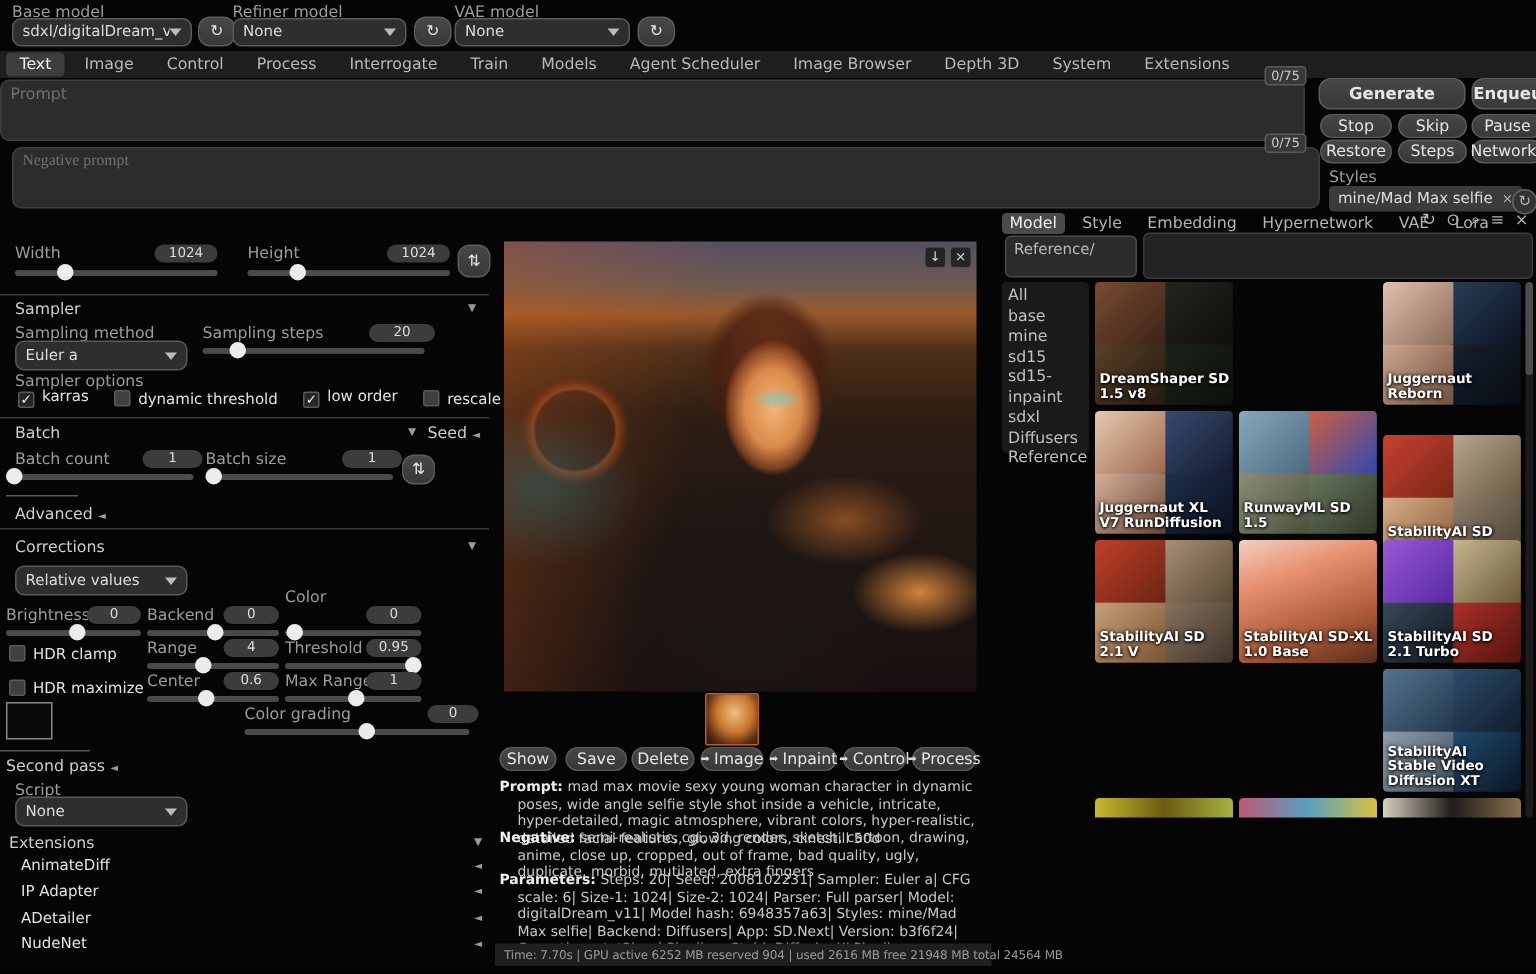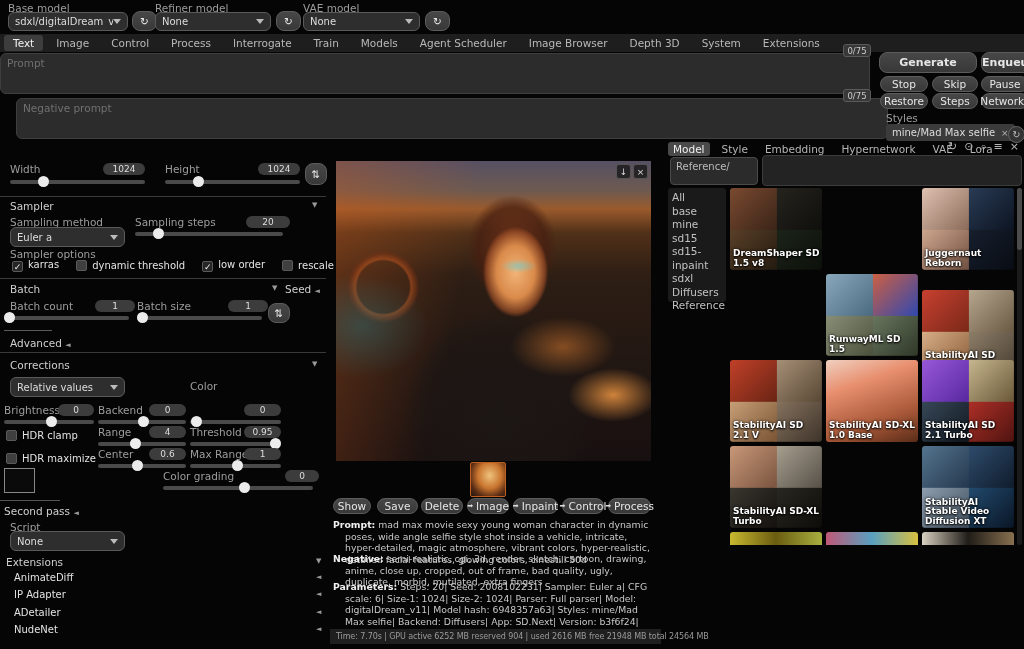--- a/index.html
+++ b/index.html
@@ -126,21 +126,21 @@
     <span class="tab">Agent Scheduler</span>
     <span class="tab">Image Browser</span>
     <span class="tab">Depth 3D</span>
     <span class="tab">System</span>
     <span class="tab">Extensions</span>
   </div>
 
   <div class="counter" style="left:843px;top:44px">0/75</div>
   <textarea class="abs" style="left: 0px; top: 53px; width: 870px; height: 41px;" placeholder="Prompt"></textarea>
   <div class="counter" style="left:843px;top:89px">0/75</div>
-  <textarea class="abs" style="left: 16px; top: 98px; width: 872px; height: 41px;" placeholder="Negative prompt"></textarea>
+  <textarea class="abs" style="left: 8px; top: 98px; width: 872px; height: 41px; font-family: Liberation Serif, serif;" placeholder="Negative prompt"></textarea>
 
   <div class="abs btn primary" style="left:879px;top:52px;width:98px;height:21px">Generate</div>
   <div class="abs btn primary" style="left:981px;top:52px;width:56px;height:21px">Enqueue</div>
   <div class="abs btn" style="left:880px;top:76px;width:48px;height:16px">Stop</div>
   <div class="abs btn" style="left:932px;top:76px;width:46px;height:16px">Skip</div>
   <div class="abs btn" style="left:981px;top:76px;width:48px;height:16px">Pause</div>
   <div class="abs btn" style="left:880px;top:93px;width:48px;height:16px">Restore</div>
   <div class="abs btn" style="left:932px;top:93px;width:46px;height:16px">Steps</div>
   <div class="abs btn" style="left:981px;top:93px;width:48px;height:16px">Networks</div>
 
@@ -182,37 +182,37 @@
     <div class="cat">Reference</div>
   </div>
 
   <div class="abs" style="left:728px;top:186px;width:288px;height:359px;overflow:hidden">
     <div class="card c1" style="left:2px;top:2px">
         <span class="cname">DreamShaper SD 1.5 v8</span>
       </div>
     <div class="card c3" style="left:194px;top:2px">
         <span class="cname">Juggernaut Reborn</span>
       </div>
+    <div class="card c4" style="left:2px;top:88px">
+        <span class="cname">Juggernaut XL V7 RunDiffusion</span>
+      </div>
     <div class="card c5" style="left:98px;top:88px">
         <span class="cname">RunwayML SD 1.5</span>
       </div>
     <div class="card c6" style="left:194px;top:104px">
         <span class="cname">StabilityAI SD 2.1 EMA</span>
       </div>
     <div class="card c7" style="left:2px;top:174px">
         <span class="cname">StabilityAI SD 2.1 V</span>
       </div>
     <div class="card c8" style="left:98px;top:174px">
         <span class="cname">StabilityAI SD-XL 1.0 Base</span>
       </div>
     <div class="card c9" style="left:194px;top:174px">
         <span class="cname">StabilityAI SD 2.1 Turbo</span>
-      </div>
-    <div class="card c10" style="left:2px;top:260px">
-        <span class="cname">StabilityAI SD-XL Turbo</span>
       </div>
     <div class="card c12" style="left:194px;top:260px">
         <span class="cname">StabilityAI Stable Video Diffusion XT</span>
       </div>
     <div class="card p1" style="left:2px;top:346px"></div>
     <div class="card p2" style="left:98px;top:346px"></div>
     <div class="card p3" style="left:194px;top:346px"></div>
   </div>
   <div class="abs" style="left:1017px;top:188px;width:5px;height:357px;background:#1b1b1b;border-radius:3px">
     <div style="width:5px;height:62px;background:#4c4c4c;border-radius:3px"></div>
@@ -290,21 +290,21 @@
   <span class="abs arrow" style="left:312px;top:360px">▼</span>
   <div class="abs dd" style="left:10px;top:377px;width:115px;height:20px">
     <span>Relative values</span>
       <span class="caret"></span>
   </div>
 
   <div class="abs lbl" style="left:4px;top:404px">Brightness</div>
   <div class="abs pill" style="left:58px;top:404px;width:36px;height:12px">0</div>
   <div class="abs lbl" style="left:98px;top:404px">Backend</div>
   <div class="abs pill" style="left:149px;top:404px;width:37px;height:12px">0</div>
-  <div class="abs lbl" style="left:190px;top:380px">Color</div>
+  <div class="abs lbl" style="left:190px;top:392px">Color</div>
   <div class="abs pill" style="left:244px;top:404px;width:37px;height:12px">0</div>
   <div class="abs" style="left:4px;top:416px;width:90px;height:12px">
       <div class="track" style="left:0;top:4px;width:90px"></div>
       <div class="handle" style="left:42px;top:0"></div>
     </div>
   <div class="abs" style="left:98px;top:416px;width:88px;height:12px">
       <div class="track" style="left:0;top:4px;width:88px"></div>
       <div class="handle" style="left:40px;top:0"></div>
     </div>
   <div class="abs" style="left:190px;top:416px;width:91px;height:12px">

